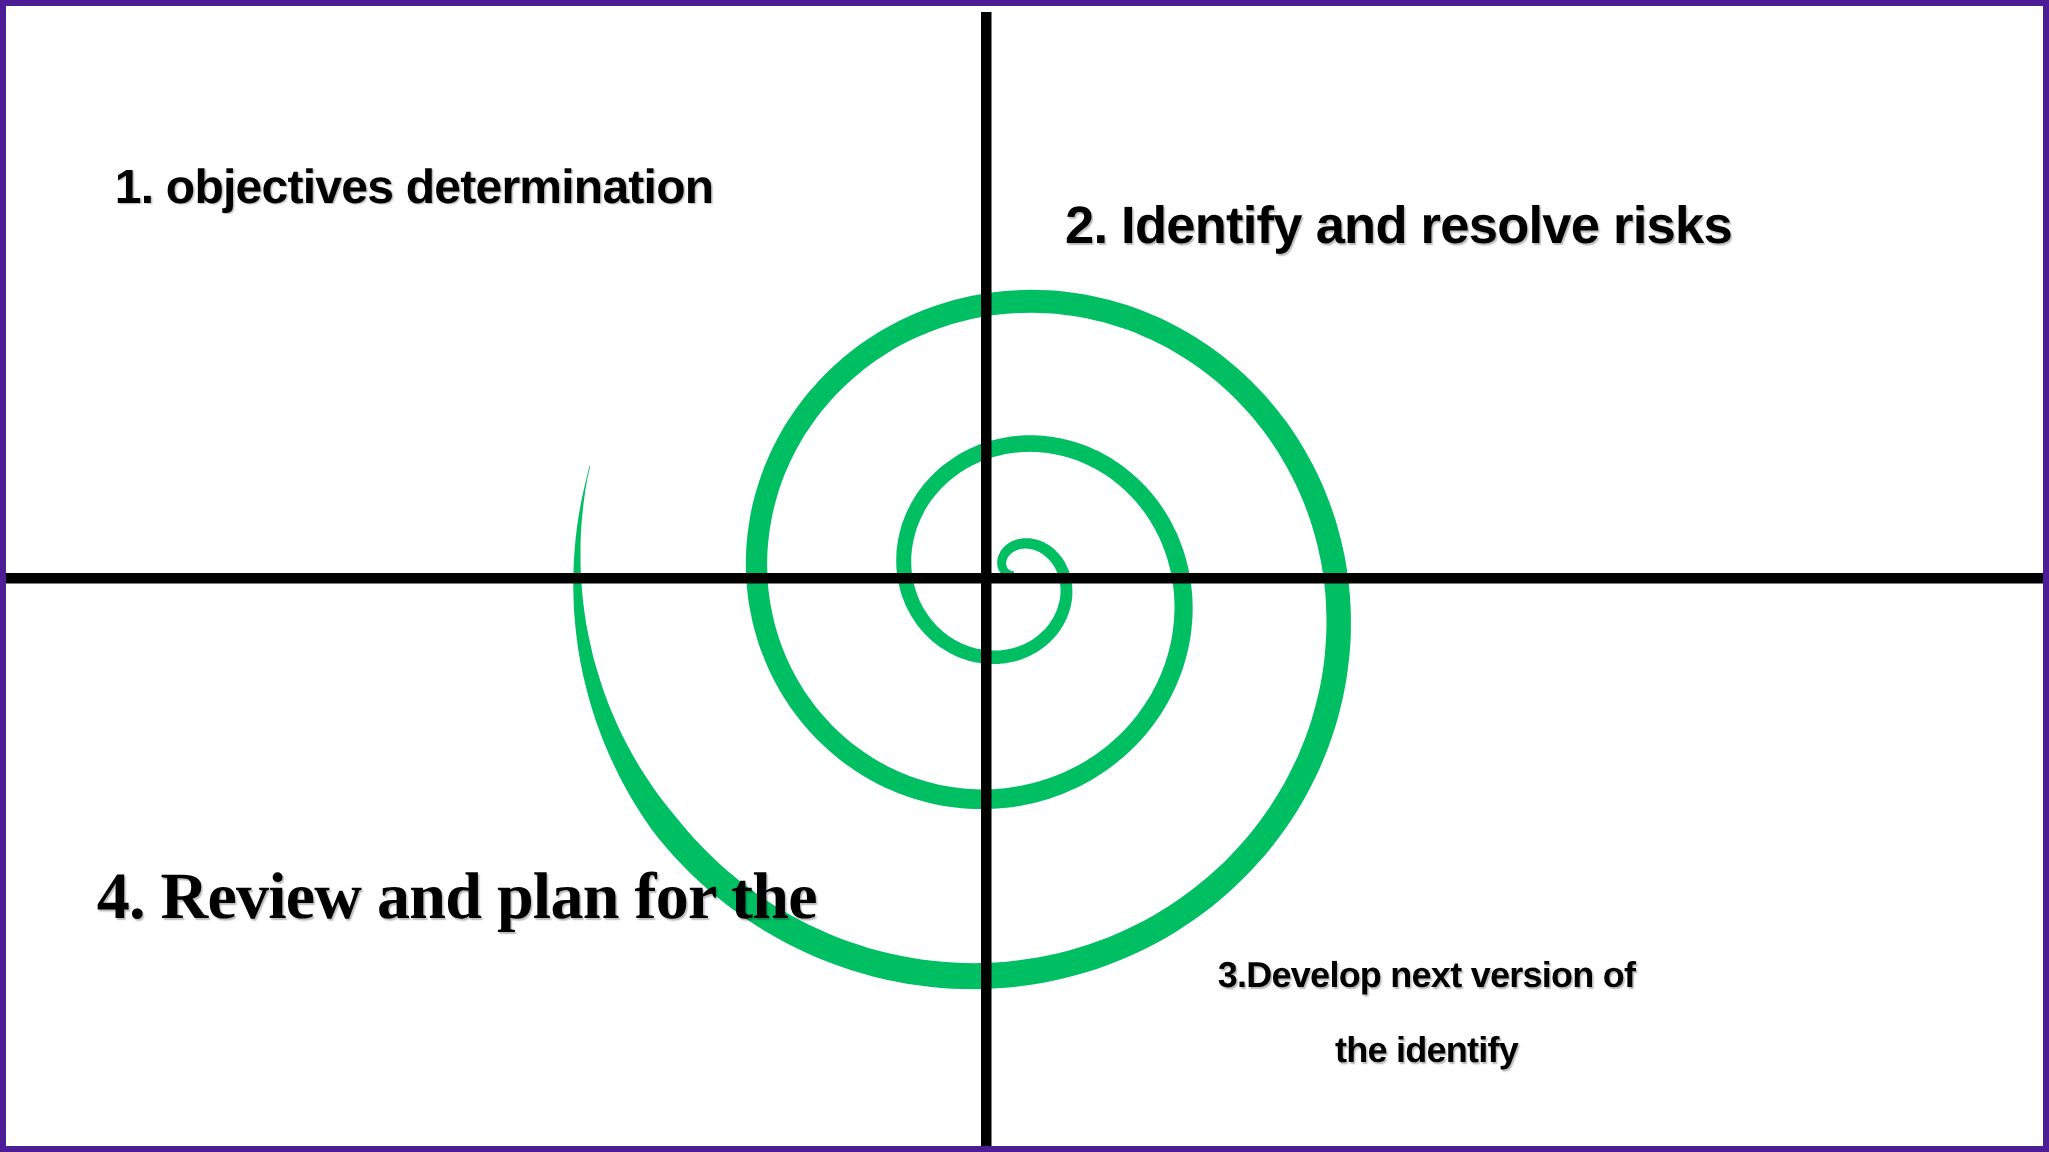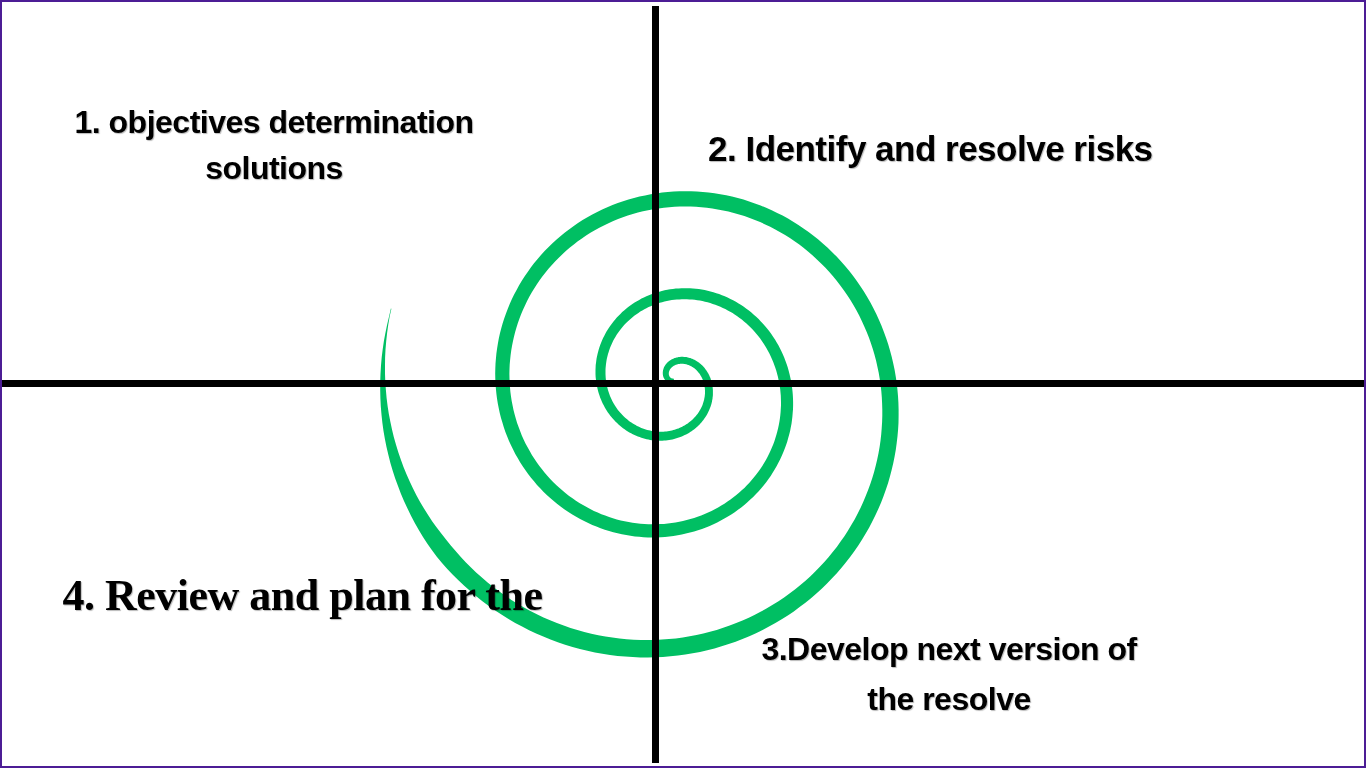--- a/index.html
+++ b/index.html
@@ -1,21 +1,21 @@
 <!DOCTYPE html>
 <html><head>
 <meta charset="utf-8">
 <style>
   html, body { margin: 0; padding: 0; background: #e8e8e8; }
   .canvas {
     position: relative;
     width: 1366px;
     height: 768px;
     background: #ffffff;
-    border: 2px solid #4c1d95;
+    border: 4px solid #4c1d95;
     box-sizing: border-box;
     overflow: hidden;
     font-family: "Liberation Sans", sans-serif;
   }
   .spiral-svg {
     position: absolute;
     left: 0; top: 0;
     width: 1366px; height: 768px;
     z-index: 1;
   }
@@ -27,46 +27,45 @@
     z-index: 3;
     color: #000000;
     font-weight: 700;
     letter-spacing: -0.5px;
     text-align: center;
     text-shadow: 1px 1px 1px rgba(0,0,0,0.28);
   }
   .label .line { display: block; }
   .label-q1 { left: 22px;  top: 97px;  width: 500px; font-size: 32px; line-height: 46px; }
   .label-q2 { left: 706px; top: 127px; width: 520px; font-size: 35px; line-height: 40px; text-align: left; white-space: nowrap; }
-  .label-q3 { left: 697px; top: 622px; width: 500px; font-size: 32px; line-height: 50px; }
+  .label-q3 { left: 697px; top: 622px; width: 500px; font-size: 24px; line-height: 50px; }
   .label-q4 { left: 28px;  top: 568px; width: 545px; font-size: 44px; line-height: 52px; font-family: Liberation Serif, serif; }
 </style>
 </head>
 <body>
 
 <div class="canvas">
 
   <svg class="spiral-svg" viewBox="0 0 1366 768" aria-hidden="true">
     <path id="spiral-path" stroke="none" d="M672.0 376.8L671.8 376.7L671.5 376.7L671.3 376.7L671.2 376.7L671.0 376.6L670.9 376.6L670.8 376.6L670.7 376.6L670.5 376.6L670.4 376.6L670.3 376.5L670.2 376.5L670.1 376.5L670.0 376.4L669.9 376.4L669.8 376.4L669.6 376.3L669.5 376.3L669.4 376.2L669.3 376.2L669.2 376.1L669.1 376.1L669.0 376.0L668.9 375.9L668.8 375.8L668.6 375.8L668.5 375.7L668.4 375.6L668.3 375.5L668.2 375.4L668.1 375.3L668.0 375.1L667.9 375.0L667.8 374.9L667.7 374.8L667.6 374.6L667.5 374.5L667.5 374.3L667.4 374.2L667.3 374.0L667.2 373.8L667.2 373.7L667.1 373.5L667.0 373.3L667.0 373.1L666.9 372.9L666.9 372.7L666.9 372.5L666.8 372.2L666.8 372.0L666.8 371.8L666.8 371.6L666.8 371.3L666.8 371.1L666.8 370.8L666.9 370.6L666.9 370.3L667.0 370.1L667.0 369.8L667.1 369.5L667.2 369.3L667.3 369.0L667.4 368.7L667.5 368.5L667.6 368.2L667.8 367.9L667.9 367.6L668.1 367.3L668.3 367.1L668.5 366.8L668.7 366.5L668.9 366.3L669.1 366.0L669.4 365.7L669.6 365.5L669.9 365.2L670.2 365.0L670.5 364.7L670.8 364.5L671.1 364.2L671.5 364.0L671.8 363.8L672.2 363.6L672.6 363.4L673.0 363.2L673.4 363.0L673.8 362.8L674.2 362.7L674.7 362.5L675.1 362.4L675.6 362.2L676.1 362.1L676.5 362.0L677.0 361.9L677.6 361.9L678.1 361.8L678.6 361.8L679.1 361.7L679.7 361.7L680.2 361.7L680.8 361.8L681.4 361.8L681.9 361.9L682.5 362.0L683.1 362.1L683.7 362.2L684.3 362.3L684.9 362.5L685.5 362.7L686.1 362.9L686.7 363.1L687.3 363.4L687.9 363.6L688.5 363.9L689.1 364.2L689.7 364.6L690.3 364.9L690.9 365.3L691.5 365.7L692.1 366.1L692.6 366.6L693.2 367.1L693.8 367.6L694.3 368.1L694.8 368.6L695.4 369.2L695.9 369.8L696.4 370.4L696.9 371.0L697.4 371.6L697.9 372.3L698.3 373.0L698.7 373.7L699.2 374.4L699.6 375.2L700.0 376.0L700.3 376.7L700.7 377.5L701.0 378.4L701.3 379.2L701.6 380.1L701.8 381.0L702.1 381.8L702.3 382.8L702.5 383.7L702.6 384.6L702.7 385.6L702.9 386.5L702.9 387.5L703.0 388.5L703.0 389.5L703.0 390.5L703.0 391.5L702.9 392.5L702.8 393.5L702.7 394.5L702.5 395.6L702.3 396.6L702.1 397.7L701.8 398.7L701.5 399.7L701.2 400.8L700.9 401.8L700.5 402.9L700.1 403.9L699.6 404.9L699.1 405.9L698.6 407.0L698.0 408.0L697.4 409.0L696.8 409.9L696.2 410.9L695.5 411.9L694.8 412.8L694.0 413.8L693.2 414.7L692.4 415.6L691.5 416.5L690.6 417.4L689.7 418.2L688.8 419.0L687.8 419.8L686.8 420.6L685.8 421.4L684.7 422.1L683.6 422.8L682.5 423.5L681.3 424.1L680.2 424.7L679.0 425.3L677.8 425.8L676.5 426.4L675.2 426.8L673.9 427.3L672.6 427.7L671.3 428.1L670.0 428.4L668.6 428.7L667.2 429.0L665.8 429.2L664.4 429.4L663.0 429.6L661.5 429.7L660.1 429.7L658.6 429.7L657.1 429.7L655.7 429.6L654.2 429.5L652.7 429.4L651.2 429.2L649.7 428.9L648.2 428.6L646.7 428.3L645.2 427.9L643.7 427.5L642.3 427.0L640.8 426.5L639.3 425.9L637.9 425.3L636.4 424.6L635.0 423.9L633.6 423.1L632.1 422.3L630.8 421.5L629.4 420.6L628.0 419.7L626.7 418.7L625.4 417.6L624.1 416.6L622.9 415.4L621.6 414.3L620.4 413.1L619.3 411.8L618.1 410.5L617.0 409.2L615.9 407.9L614.9 406.4L613.9 405.0L612.9 403.5L612.0 402.0L611.1 400.5L610.3 398.9L609.5 397.3L608.7 395.6L608.0 393.9L607.4 392.2L606.8 390.5L606.2 388.7L605.7 386.9L605.2 385.1L604.8 383.3L604.5 381.4L604.2 379.5L603.9 377.7L603.7 375.7L603.6 373.8L603.5 371.9L603.5 369.9L603.5 368.0L603.6 366.0L603.8 364.0L604.0 362.0L604.3 360.1L604.6 358.1L605.0 356.1L605.5 354.1L606.0 352.1L606.6 350.2L607.2 348.2L607.9 346.3L608.7 344.3L609.5 342.4L610.4 340.5L611.3 338.6L612.3 336.7L613.4 334.9L614.5 333.0L615.7 331.2L617.0 329.4L618.3 327.7L619.7 326.0L621.1 324.3L622.6 322.6L624.1 321.0L625.7 319.5L627.4 317.9L629.1 316.4L630.8 315.0L632.6 313.6L634.5 312.2L636.4 310.9L638.3 309.6L640.3 308.4L642.4 307.3L644.4 306.2L646.6 305.1L648.7 304.2L650.9 303.2L653.2 302.4L655.5 301.6L657.8 300.8L660.1 300.2L662.5 299.6L664.9 299.0L667.3 298.5L669.8 298.1L672.3 297.8L674.8 297.6L677.3 297.4L679.8 297.3L682.4 297.2L684.9 297.3L687.5 297.4L690.1 297.6L692.7 297.8L695.3 298.2L697.9 298.6L700.4 299.1L703.0 299.7L705.6 300.3L708.2 301.0L710.7 301.9L713.3 302.7L715.8 303.7L718.4 304.8L720.8 305.9L723.3 307.1L725.8 308.4L728.2 309.7L730.6 311.1L733.0 312.7L735.3 314.2L737.6 315.9L739.8 317.6L742.0 319.4L744.2 321.3L746.3 323.2L748.4 325.3L750.4 327.3L752.4 329.5L754.3 331.7L756.2 334.0L758.0 336.3L759.7 338.7L761.4 341.2L763.0 343.7L764.5 346.3L766.0 348.9L767.4 351.6L768.8 354.4L770.0 357.2L771.2 360.0L772.3 362.9L773.3 365.8L774.3 368.8L775.1 371.8L775.9 374.8L776.6 377.9L777.2 381.0L777.7 384.1L778.2 387.3L778.5 390.4L778.8 393.7L778.9 396.9L779.0 400.1L779.0 403.4L778.8 406.6L778.6 409.9L778.3 413.2L777.9 416.4L777.4 419.7L776.8 423.0L776.1 426.3L775.3 429.5L774.4 432.8L773.4 436.0L772.4 439.2L771.2 442.4L769.9 445.6L768.5 448.7L767.1 451.8L765.5 454.9L763.9 458.0L762.1 461.0L760.3 463.9L758.3 466.9L756.3 469.7L754.2 472.6L752.0 475.3L749.7 478.1L747.4 480.7L744.9 483.3L742.4 485.9L739.7 488.3L737.0 490.7L734.3 493.1L731.4 495.3L728.5 497.5L725.5 499.6L722.4 501.7L719.3 503.6L716.1 505.5L712.8 507.2L709.5 508.9L706.1 510.5L702.7 512.0L699.2 513.4L695.6 514.7L692.1 515.9L688.4 517.0L684.7 518.0L681.0 518.9L677.3 519.7L673.5 520.4L669.7 521.0L665.8 521.5L662.0 521.9L658.1 522.1L654.2 522.2L650.2 522.3L646.3 522.2L642.4 522.0L638.4 521.7L634.5 521.2L630.5 520.7L626.6 520.0L622.6 519.3L618.7 518.4L614.8 517.4L610.9 516.2L607.1 515.0L603.2 513.6L599.4 512.2L595.7 510.6L591.9 508.9L588.2 507.1L584.6 505.1L581.0 503.1L577.4 501.0L573.9 498.7L570.5 496.3L567.1 493.9L563.7 491.3L560.5 488.6L557.3 485.8L554.2 483.0L551.1 480.0L548.2 476.9L545.3 473.7L542.5 470.5L539.8 467.1L537.2 463.7L534.7 460.2L532.2 456.6L529.9 452.9L527.7 449.1L525.6 445.3L523.5 441.4L521.6 437.4L519.8 433.4L518.2 429.3L516.6 425.1L515.1 420.9L513.8 416.6L512.6 412.3L511.5 408.0L510.6 403.5L509.7 399.1L509.0 394.6L508.4 390.1L508.0 385.6L507.7 381.0L507.5 376.4L507.4 371.8L507.5 367.2L507.7 362.6L508.1 357.9L508.6 353.3L509.2 348.7L510.0 344.1L510.9 339.4L511.9 334.9L513.1 330.3L514.4 325.7L515.8 321.2L517.4 316.7L519.1 312.2L521.0 307.8L523.0 303.4L525.1 299.1L527.3 294.8L529.7 290.6L532.2 286.4L534.9 282.3L537.6 278.3L540.5 274.3L543.5 270.4L546.7 266.6L549.9 262.9L553.3 259.2L556.8 255.7L560.4 252.2L564.1 248.8L567.9 245.6L571.8 242.4L575.8 239.3L579.9 236.4L584.1 233.6L588.4 230.8L592.8 228.2L597.3 225.7L601.9 223.4L606.5 221.2L611.3 219.1L616.1 217.1L620.9 215.3L625.8 213.6L630.8 212.0L635.9 210.6L641.0 209.3L646.1 208.2L651.3 207.2L656.6 206.4L661.9 205.7L667.2 205.2L672.5 204.8L677.9 204.6L683.2 204.5L688.6 204.6L694.0 204.8L699.4 205.2L704.9 205.8L710.3 206.5L715.7 207.4L721.1 208.4L726.4 209.6L731.8 210.9L737.1 212.5L742.4 214.1L747.7 215.9L752.9 217.9L758.1 220.1L763.2 222.4L768.2 224.8L773.3 227.4L778.2 230.2L783.1 233.1L787.9 236.1L792.6 239.3L797.3 242.6L801.8 246.1L806.3 249.7L810.7 253.5L814.9 257.4L819.1 261.4L823.2 265.6L827.1 269.8L831.0 274.2L834.7 278.8L838.3 283.4L841.8 288.2L845.1 293.0L848.4 298.0L851.4 303.1L854.4 308.3L857.2 313.6L859.8 318.9L862.3 324.4L864.7 329.9L866.9 335.5L868.9 341.2L870.8 347.0L872.5 352.8L874.1 358.7L875.4 364.7L876.7 370.7L877.7 376.8L878.6 382.8L879.3 389.0L879.8 395.2L880.1 401.3L880.3 407.6L880.3 413.8L880.1 420.1L879.7 426.3L879.2 432.6L878.5 438.8L877.6 445.1L876.5 451.3L875.2 457.5L873.7 463.7L872.1 469.9L870.3 476.0L868.3 482.1L866.1 488.1L863.7 494.1L861.2 500.1L858.5 505.9L855.6 511.7L852.6 517.5L849.3 523.1L845.9 528.7L842.4 534.2L838.6 539.6L834.8 544.9L830.7 550.1L826.5 555.2L822.1 560.2L817.6 565.0L813.0 569.8L808.2 574.4L803.2 578.9L798.1 583.2L792.9 587.4L787.5 591.5L782.1 595.4L776.5 599.2L770.7 602.8L764.9 606.3L759.0 609.6L752.9 612.7L746.8 615.7L740.5 618.5L734.2 621.1L727.7 623.5L721.2 625.8L714.7 627.9L708.0 629.8L701.3 631.5L694.5 633.0L687.7 634.3L680.8 635.4L673.8 636.4L666.9 637.1L659.9 637.6L652.8 637.9L645.8 638.1L638.7 638.0L631.6 637.7L624.6 637.2L617.5 636.5L610.4 635.6L603.4 634.5L596.3 633.2L589.3 631.7L582.3 630.0L575.4 628.1L568.5 625.9L561.7 623.6L554.9 621.1L548.1 618.3L541.5 615.4L534.9 612.3L528.4 609.0L522.0 605.5L515.6 601.8L509.4 597.9L503.3 593.8L497.3 589.5L491.3 585.1L485.6 580.4L479.9 575.6L474.4 570.7L469.0 565.5L463.7 560.2L458.6 554.8L453.6 549.1L448.8 543.4L444.0 537.5L439.3 531.6L434.7 525.6L430.3 519.4L426.1 513.0L422.0 506.6L418.1 499.9L414.4 493.2L410.9 486.3L407.6 479.3L404.5 472.2L401.5 465.0L398.8 457.6L396.3 450.2L394.0 442.7L391.8 435.1L390.0 427.4L388.3 419.6L386.8 411.8L385.6 403.9L384.6 396.0L383.9 388.0L383.3 379.9L383.0 371.8L383.0 363.7L383.1 355.6L383.5 347.4L384.2 339.3L385.1 331.1L386.2 323.0L387.6 314.8L389.4 306.8L388.9 306.6L387.0 314.7L385.1 322.8L383.4 330.9L381.9 339.0L380.7 347.2L379.7 355.3L379.0 363.6L378.5 371.8L378.2 380.0L378.2 388.2L378.4 396.4L378.8 404.6L379.5 412.8L380.4 420.9L381.5 429.0L382.9 437.1L384.5 445.1L386.4 453.0L388.4 460.9L390.7 468.7L393.2 476.5L396.0 484.1L398.9 491.7L402.1 499.2L405.5 506.5L409.0 513.8L412.8 520.9L416.8 528.0L421.0 534.9L425.4 541.7L430.0 548.3L434.8 554.7L440.0 560.9L445.3 566.9L450.8 572.7L456.4 578.3L462.2 583.8L468.2 589.1L474.2 594.2L480.4 599.2L486.8 603.9L493.2 608.5L499.8 612.8L506.5 617.0L513.2 620.9L520.1 624.6L527.1 628.2L534.1 631.5L541.3 634.6L548.5 637.5L555.8 640.2L563.1 642.7L570.5 644.9L577.9 647.0L585.4 648.8L592.9 650.4L600.4 651.8L608.0 652.9L615.6 653.9L623.1 654.6L630.7 655.1L638.3 655.4L645.9 655.5L653.4 655.3L660.9 654.9L668.4 654.3L675.9 653.5L683.3 652.5L690.7 651.3L698.0 649.9L705.3 648.2L712.5 646.4L719.6 644.3L726.7 642.1L733.6 639.7L740.5 637.0L747.3 634.2L754.0 631.2L760.6 628.0L767.0 624.6L773.4 621.1L779.7 617.3L785.8 613.4L791.8 609.4L797.6 605.1L803.4 600.8L809.0 596.2L814.4 591.5L819.7 586.7L824.8 581.7L829.8 576.6L834.6 571.4L839.3 566.1L843.8 560.6L848.1 555.0L852.3 549.3L856.3 543.5L860.1 537.6L863.7 531.6L867.2 525.5L870.4 519.3L873.5 513.1L876.4 506.8L879.1 500.4L881.6 494.0L883.9 487.5L886.1 480.9L888.0 474.3L889.7 467.7L891.3 461.0L892.6 454.4L893.8 447.7L894.7 440.9L895.5 434.2L896.1 427.5L896.5 420.8L896.6 414.0L896.6 407.3L896.4 400.6L896.0 394.0L895.4 387.3L894.7 380.8L893.7 374.2L892.6 367.7L891.2 361.2L889.7 354.8L888.0 348.5L886.2 342.2L884.1 336.0L881.9 329.9L879.5 323.8L877.0 317.9L874.3 312.0L871.4 306.2L868.4 300.6L865.2 295.0L861.9 289.5L858.4 284.2L854.8 278.9L851.0 273.8L847.1 268.8L843.1 264.0L838.9 259.2L834.6 254.6L830.2 250.2L825.7 245.8L821.1 241.7L816.3 237.6L811.5 233.7L806.6 230.0L801.5 226.4L796.4 223.0L791.2 219.7L786.0 216.6L780.6 213.6L775.2 210.9L769.7 208.2L764.2 205.8L758.6 203.5L752.9 201.4L747.2 199.4L741.5 197.6L735.8 196.0L730.0 194.6L724.2 193.3L718.3 192.2L712.5 191.3L706.6 190.5L700.8 189.9L694.9 189.5L689.1 189.3L683.2 189.2L677.4 189.3L671.6 189.6L665.8 190.0L660.1 190.6L654.4 191.4L648.7 192.3L643.1 193.4L637.5 194.6L632.0 196.0L626.5 197.6L621.1 199.3L615.8 201.1L610.5 203.1L605.3 205.3L600.2 207.6L595.2 210.0L590.3 212.6L585.4 215.3L580.6 218.1L576.0 221.1L571.4 224.2L567.0 227.4L562.6 230.8L558.4 234.2L554.3 237.8L550.2 241.5L546.4 245.2L542.6 249.1L539.0 253.1L535.4 257.2L532.0 261.3L528.8 265.6L525.7 269.9L522.7 274.3L519.8 278.7L517.1 283.3L514.6 287.9L512.1 292.6L509.8 297.3L507.7 302.1L505.7 306.9L503.9 311.7L502.2 316.6L500.6 321.6L499.2 326.5L497.9 331.5L496.8 336.5L495.9 341.5L495.1 346.6L494.4 351.6L493.9 356.7L493.5 361.7L493.3 366.8L493.2 371.8L493.3 376.8L493.5 381.8L493.9 386.8L494.4 391.7L495.0 396.6L495.8 401.5L496.8 406.4L497.8 411.2L499.0 415.9L500.4 420.6L501.8 425.3L503.4 429.9L505.2 434.4L507.0 438.9L509.0 443.3L511.1 447.6L513.3 451.9L515.7 456.1L518.1 460.2L520.7 464.2L523.3 468.1L526.1 471.9L529.0 475.7L532.0 479.3L535.0 482.9L538.2 486.3L541.4 489.7L544.8 492.9L548.2 496.0L551.7 499.0L555.3 502.0L558.9 504.8L562.6 507.4L566.4 510.0L570.3 512.5L574.2 514.8L578.1 517.0L582.1 519.1L586.2 521.1L590.3 522.9L594.4 524.6L598.6 526.2L602.8 527.7L607.1 529.0L611.3 530.2L615.6 531.3L619.9 532.3L624.2 533.1L628.5 533.8L632.9 534.4L637.2 534.8L641.5 535.2L645.9 535.4L650.2 535.4L654.5 535.4L658.8 535.2L663.0 534.9L667.3 534.5L671.5 534.0L675.7 533.3L679.8 532.5L683.9 531.6L688.0 530.6L692.1 529.5L696.0 528.3L700.0 526.9L703.9 525.5L707.7 523.9L711.5 522.2L715.2 520.5L718.8 518.6L722.4 516.6L725.9 514.6L729.3 512.4L732.7 510.2L736.0 507.8L739.2 505.4L742.3 502.9L745.4 500.3L748.3 497.6L751.2 494.9L754.0 492.1L756.7 489.2L759.3 486.3L761.8 483.2L764.2 480.2L766.5 477.0L768.7 473.9L770.8 470.6L772.8 467.3L774.7 464.0L776.5 460.6L778.2 457.2L779.8 453.8L781.3 450.3L782.7 446.8L784.0 443.3L785.2 439.7L786.2 436.1L787.2 432.6L788.1 428.9L788.8 425.3L789.5 421.7L790.0 418.1L790.4 414.5L790.7 410.8L791.0 407.2L791.1 403.6L791.1 400.0L791.0 396.4L790.8 392.8L790.5 389.3L790.1 385.8L789.6 382.3L789.0 378.8L788.3 375.4L787.5 372.0L786.6 368.6L785.7 365.3L784.6 362.0L783.4 358.8L782.2 355.6L780.9 352.4L779.4 349.3L777.9 346.3L776.4 343.3L774.7 340.4L773.0 337.5L771.1 334.7L769.3 332.0L767.3 329.3L765.3 326.7L763.2 324.2L761.0 321.7L758.8 319.4L756.6 317.1L754.2 314.8L751.8 312.7L749.4 310.6L746.9 308.6L744.4 306.7L741.8 304.8L739.2 303.1L736.6 301.4L733.9 299.8L731.1 298.3L728.4 296.9L725.6 295.6L722.8 294.3L720.0 293.2L717.1 292.1L714.3 291.2L711.4 290.3L708.5 289.5L705.6 288.8L702.7 288.1L699.8 287.6L696.8 287.1L693.9 286.8L691.0 286.5L688.1 286.3L685.2 286.2L682.3 286.2L679.5 286.2L676.6 286.4L673.8 286.6L670.9 286.9L668.1 287.3L665.4 287.8L662.6 288.3L659.9 289.0L657.2 289.7L654.6 290.5L652.0 291.3L649.4 292.2L646.9 293.2L644.4 294.3L641.9 295.4L639.5 296.6L637.2 297.9L634.9 299.2L632.6 300.6L630.4 302.1L628.3 303.6L626.2 305.1L624.1 306.7L622.1 308.4L620.2 310.1L618.4 311.9L616.6 313.7L614.8 315.6L613.2 317.4L611.5 319.4L610.0 321.4L608.5 323.4L607.1 325.4L605.8 327.5L604.5 329.6L603.3 331.7L602.2 333.9L601.1 336.0L600.1 338.2L599.2 340.5L598.3 342.7L597.5 344.9L596.8 347.2L596.2 349.5L595.6 351.7L595.1 354.0L594.6 356.3L594.3 358.6L594.0 360.9L593.7 363.1L593.6 365.4L593.5 367.7L593.5 369.9L593.5 372.2L593.6 374.4L593.8 376.6L594.1 378.8L594.4 381.0L594.7 383.2L595.2 385.3L595.7 387.5L596.2 389.5L596.8 391.6L597.5 393.6L598.2 395.7L599.0 397.6L599.8 399.6L600.7 401.5L601.7 403.3L602.7 405.2L603.7 407.0L604.8 408.7L605.9 410.4L607.1 412.1L608.3 413.7L609.6 415.3L610.9 416.8L612.3 418.3L613.6 419.7L615.1 421.1L616.5 422.5L618.0 423.8L619.5 425.0L621.0 426.2L622.6 427.3L624.2 428.4L625.8 429.4L627.4 430.4L629.1 431.3L630.8 432.2L632.5 433.0L634.2 433.8L635.9 434.5L637.6 435.1L639.4 435.7L641.1 436.3L642.9 436.8L644.6 437.2L646.4 437.6L648.1 437.9L649.9 438.2L651.7 438.4L653.4 438.5L655.2 438.7L656.9 438.7L658.6 438.7L660.4 438.7L662.1 438.6L663.8 438.4L665.5 438.3L667.1 438.0L668.8 437.7L670.4 437.4L672.1 437.0L673.6 436.6L675.2 436.1L676.8 435.6L678.3 435.0L679.8 434.5L681.3 433.8L682.7 433.1L684.1 432.4L685.5 431.7L686.9 430.9L688.2 430.1L689.5 429.2L690.8 428.3L692.0 427.4L693.2 426.5L694.3 425.5L695.5 424.5L696.5 423.5L697.6 422.4L698.6 421.3L699.6 420.2L700.5 419.1L701.4 418.0L702.2 416.8L703.1 415.6L703.8 414.4L704.6 413.2L705.3 412.0L705.9 410.8L706.5 409.5L707.1 408.3L707.6 407.0L708.1 405.8L708.6 404.5L709.0 403.2L709.4 402.0L709.7 400.7L710.0 399.4L710.2 398.1L710.5 396.9L710.6 395.6L710.8 394.3L710.9 393.1L710.9 391.8L710.9 390.6L710.9 389.3L710.9 388.1L710.8 386.9L710.7 385.7L710.5 384.5L710.3 383.3L710.1 382.2L709.9 381.0L709.6 379.9L709.3 378.8L708.9 377.7L708.6 376.6L708.2 375.6L707.7 374.6L707.3 373.6L706.8 372.6L706.3 371.6L705.8 370.7L705.2 369.7L704.7 368.9L704.1 368.0L703.4 367.2L702.8 366.3L702.2 365.6L701.5 364.8L700.8 364.1L700.1 363.3L699.4 362.7L698.7 362.0L697.9 361.4L697.2 360.8L696.4 360.2L695.6 359.7L694.8 359.2L694.0 358.7L693.3 358.3L692.4 357.8L691.6 357.4L690.8 357.1L690.0 356.7L689.2 356.4L688.4 356.1L687.6 355.9L686.8 355.7L685.9 355.5L685.1 355.3L684.3 355.1L683.5 355.0L682.7 354.9L681.9 354.9L681.1 354.8L680.4 354.8L679.6 354.8L678.8 354.8L678.1 354.9L677.3 355.0L676.6 355.1L675.9 355.2L675.2 355.4L674.5 355.5L673.8 355.7L673.1 355.9L672.5 356.1L671.8 356.4L671.2 356.7L670.6 356.9L670.0 357.2L669.4 357.5L668.8 357.9L668.3 358.2L667.8 358.6L667.3 358.9L666.8 359.3L666.3 359.7L665.9 360.1L665.4 360.5L665.0 361.0L664.6 361.4L664.2 361.8L663.9 362.3L663.5 362.7L663.2 363.2L662.9 363.7L662.7 364.1L662.4 364.6L662.2 365.1L661.9 365.6L661.7 366.1L661.6 366.5L661.4 367.0L661.3 367.5L661.1 368.0L661.0 368.5L660.9 369.0L660.9 369.4L660.8 369.9L660.8 370.4L660.8 370.9L660.8 371.3L660.8 371.8L660.8 372.2L660.9 372.7L660.9 373.1L661.0 373.5L661.1 374.0L661.2 374.4L661.4 374.8L661.5 375.2L661.6 375.5L661.8 375.9L662.0 376.3L662.2 376.6L662.3 377.0L662.6 377.3L662.8 377.6L663.0 377.9L663.2 378.2L663.5 378.5L663.7 378.8L664.0 379.0L664.2 379.3L664.5 379.5L664.7 379.7L665.0 379.9L665.3 380.1L665.6 380.3L665.8 380.5L666.1 380.6L666.4 380.8L666.7 380.9L667.0 381.0L667.2 381.2L667.5 381.3L667.8 381.3L668.1 381.4L668.3 381.5L668.6 381.6L668.9 381.6L669.1 381.6L669.4 381.7L669.6 381.7L669.9 381.7L670.1 381.7L670.3 381.7L670.5 381.7L670.7 381.7L670.9 381.7L671.0 381.7L671.2 381.7L671.3 381.7L671.2 381.7L671.3 381.7Z" fill="#00BF63"></path>
   </svg>
 
   <div class="axis axis-v"></div>
   <div class="axis axis-h"></div>
 
   <div class="label label-q1">
     <span class="line">1. objectives determination</span>
-    <span class="line">solutions</span>
   </div>
 
   <div class="label label-q2">
     <span class="line">2. Identify and resolve risks</span>
   </div>
 
   <div class="label label-q3">
     <span class="line">3.Develop next version of</span>
-    <span class="line">the resolve</span>
+    <span class="line">the identify</span>
   </div>
 
   <div class="label label-q4">
     <span class="line">4. Review and plan for the</span>
   </div>
 
 </div>
 
 </body></html>

